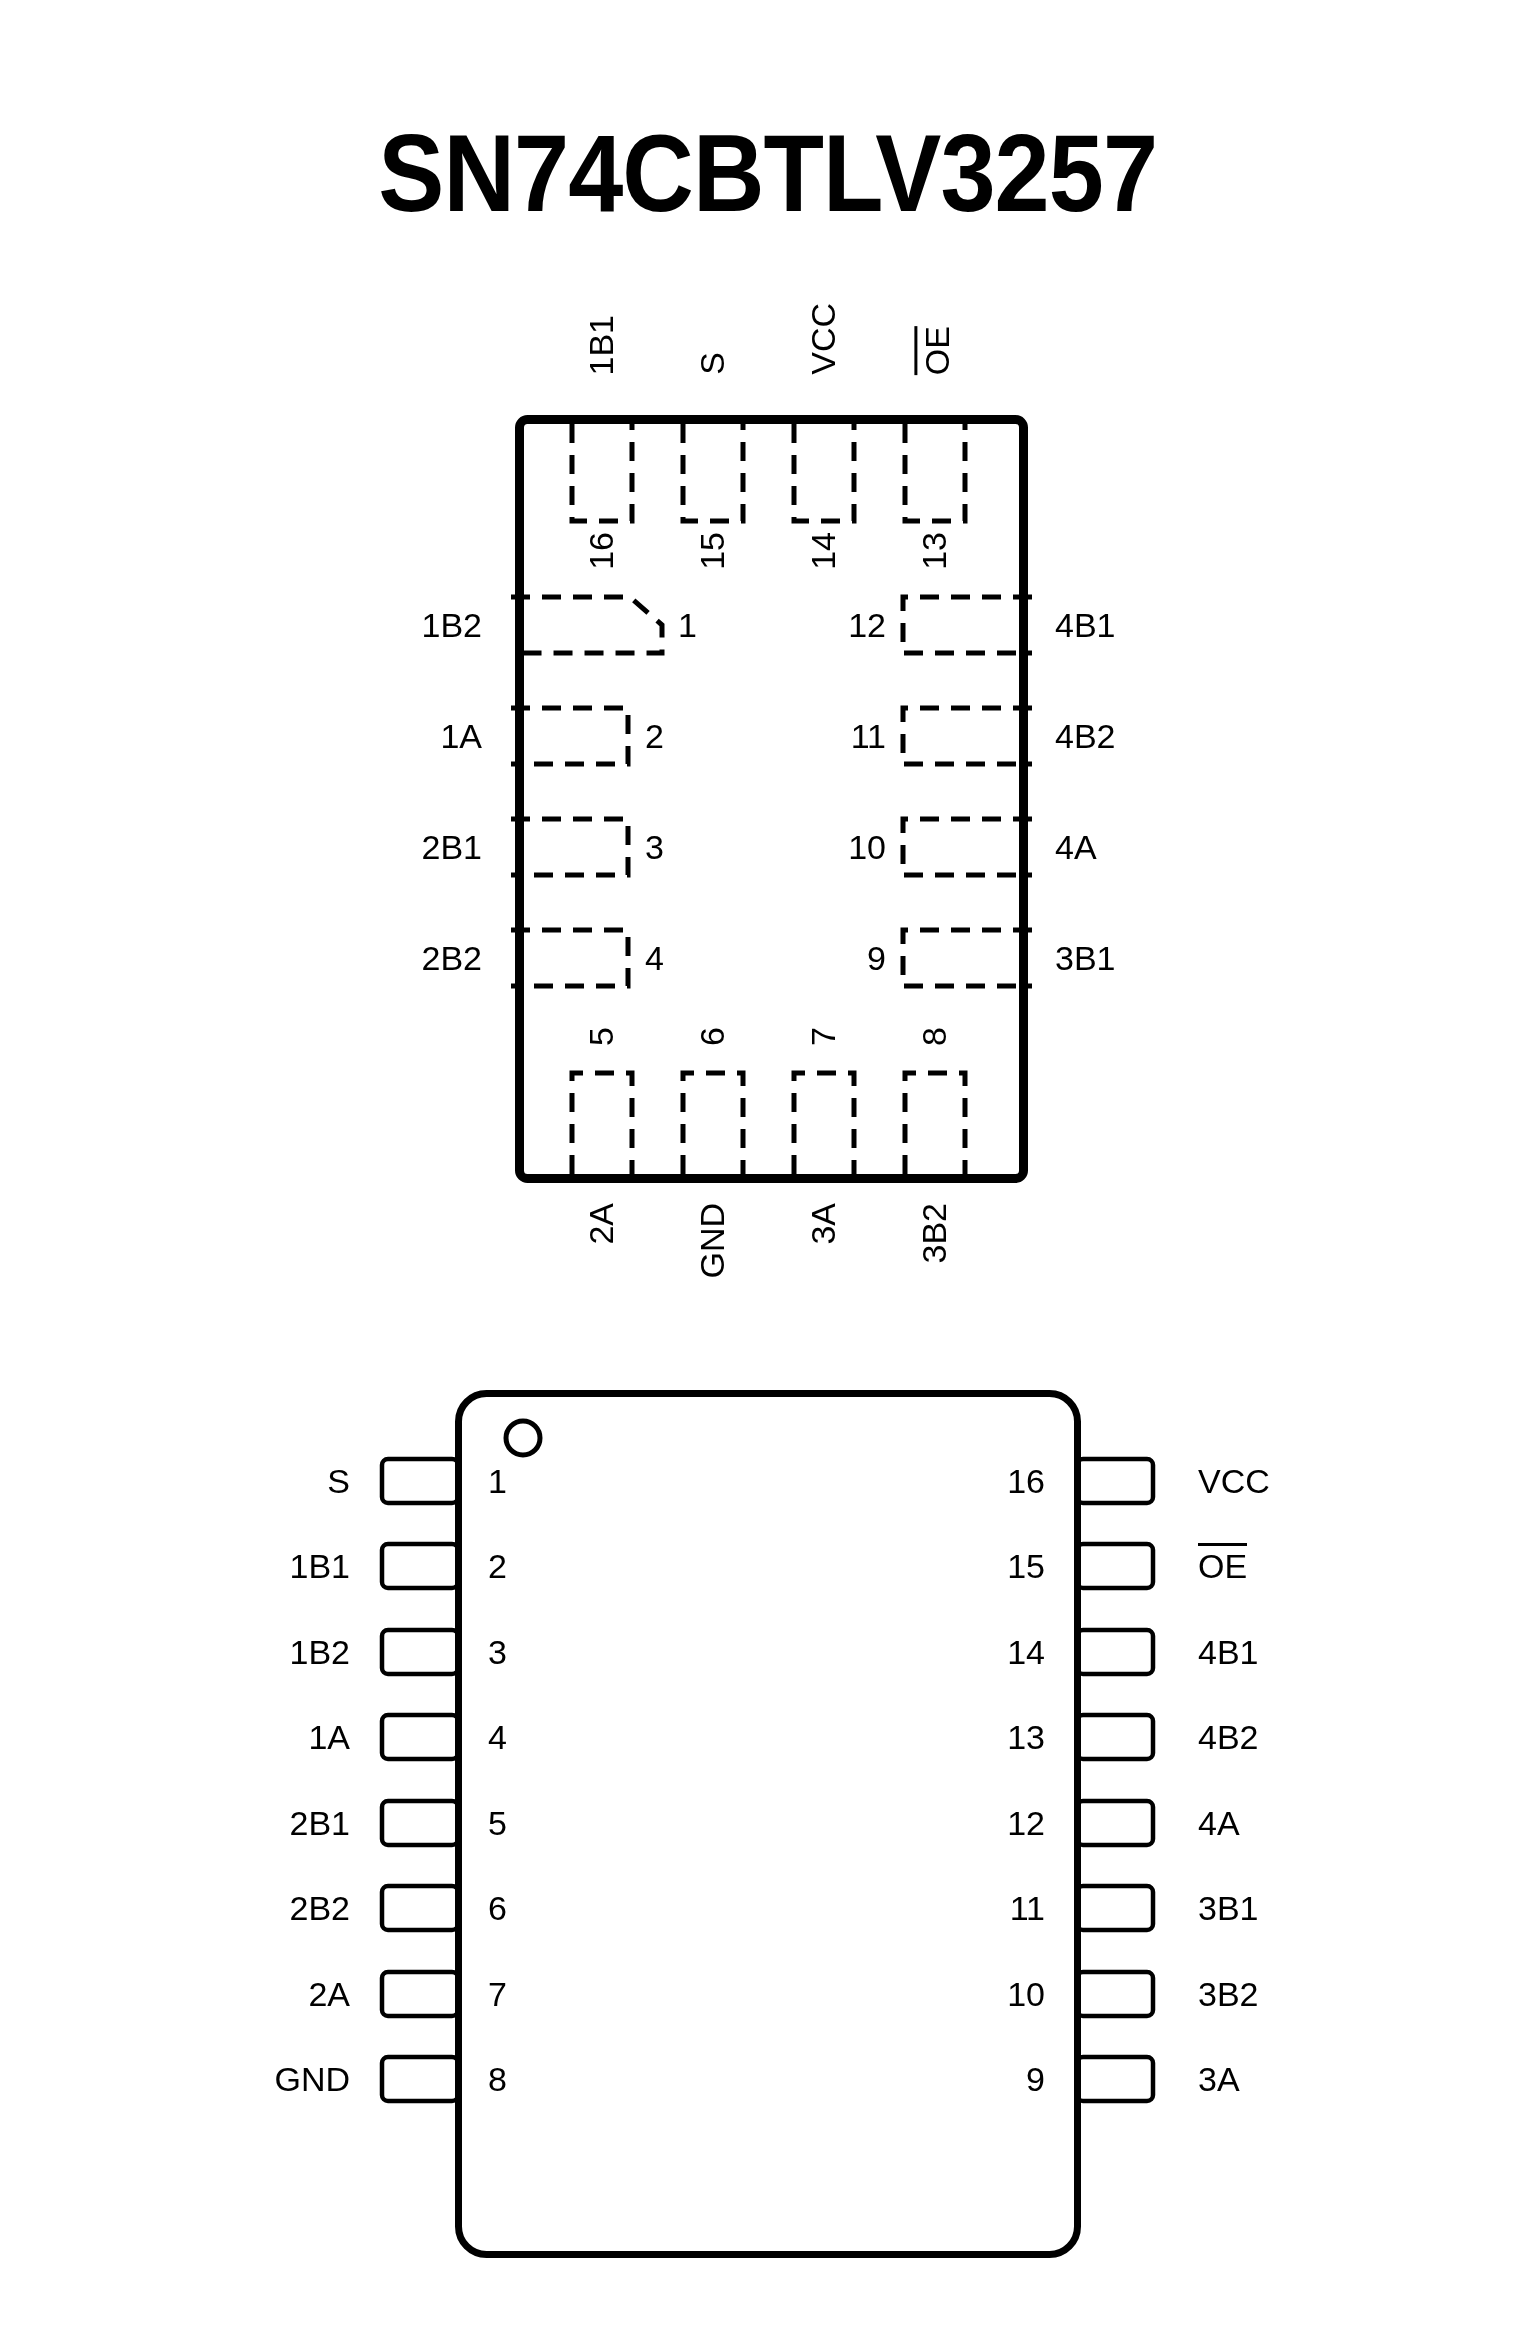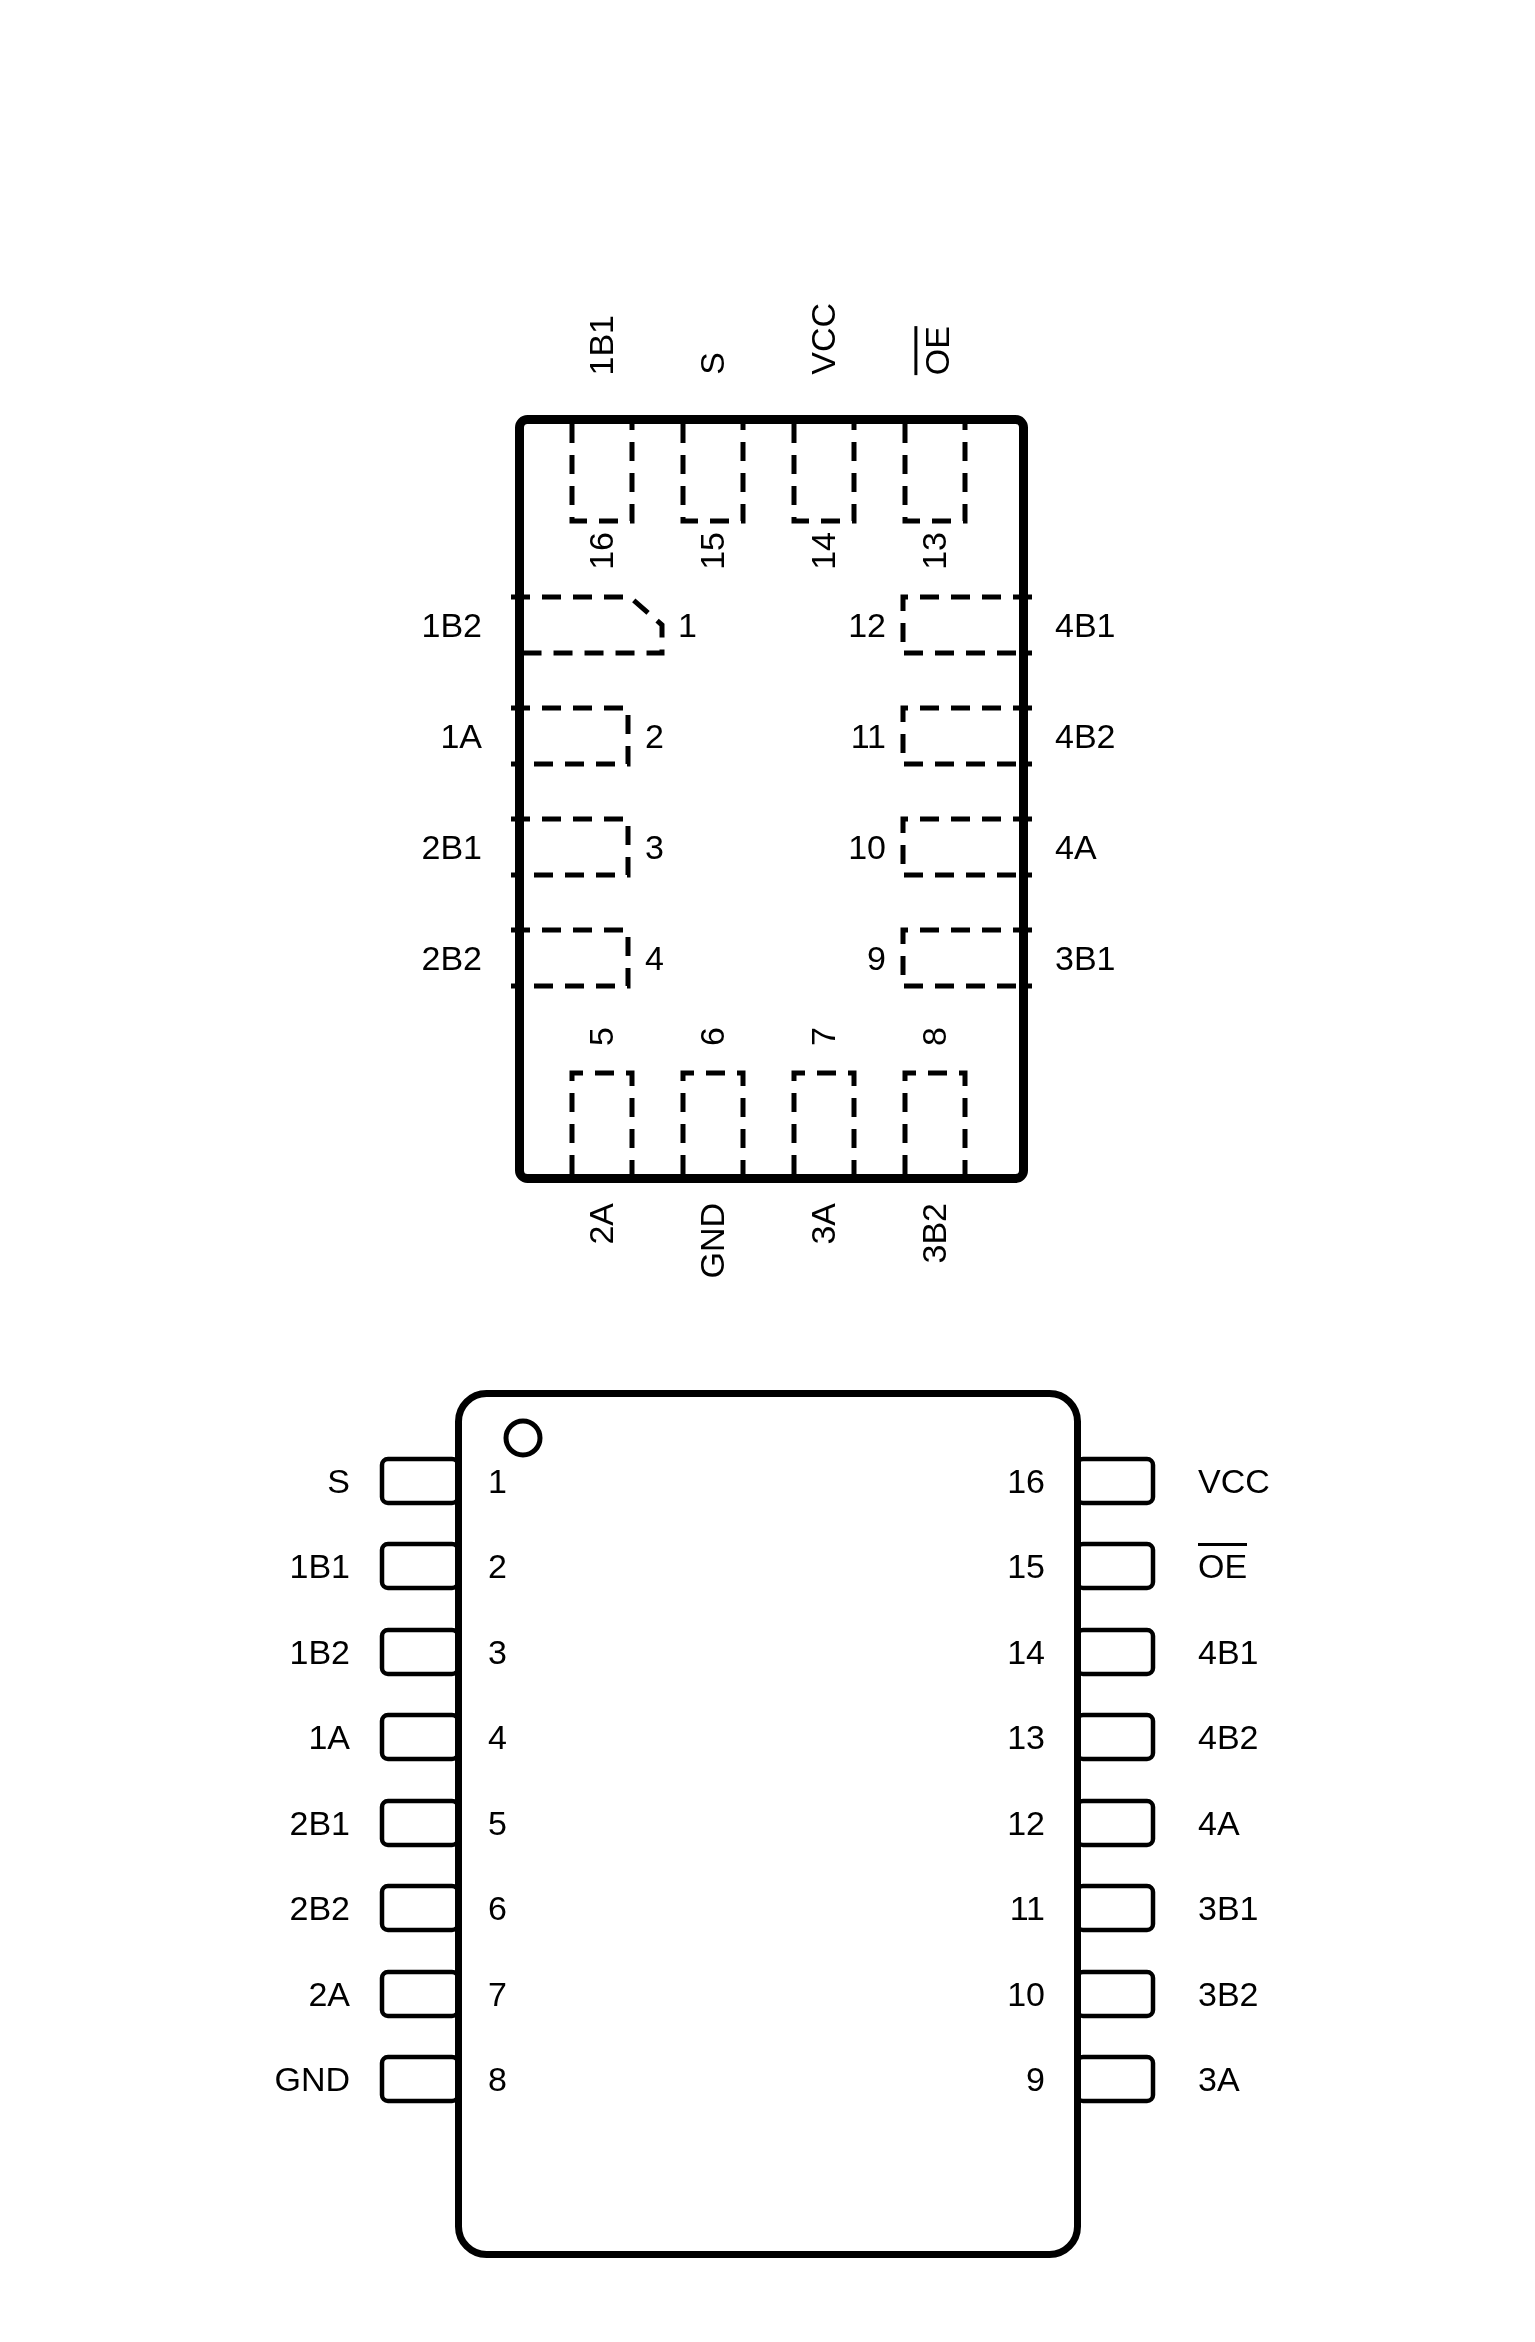--- a/index.html
+++ b/index.html
@@ -19,20 +19,21 @@
   .vwrap{position:absolute;width:50px;display:flex;justify-content:center;}
   .vtext{writing-mode:vertical-rl;transform:rotate(180deg);font-size:34px;line-height:1.1;white-space:nowrap;}
   .ovv{border-right:3px solid #000;padding-right:2px;}
   .ovh{border-top:3px solid #000;padding-top:1px;}
 </style>
 </head>
 <body>
 
 <div class="page">
 
+  <h1 class="title"><span>SN74CBTLV3257</span></h1>
 
   <svg class="layer" width="1535" height="2342" viewBox="0 0 1535 2342">
 
     <rect class="thick" x="519.5" y="419.5" width="504" height="759" rx="8"></rect>
 
     <path class="pad" d="M572 424 V521 H632 V424"></path>
     <path class="pad" d="M683 424 V521 H743 V424"></path>
     <path class="pad" d="M794 424 V521 H854 V424"></path>
     <path class="pad" d="M905 424 V521 H965 V424"></path>
 

